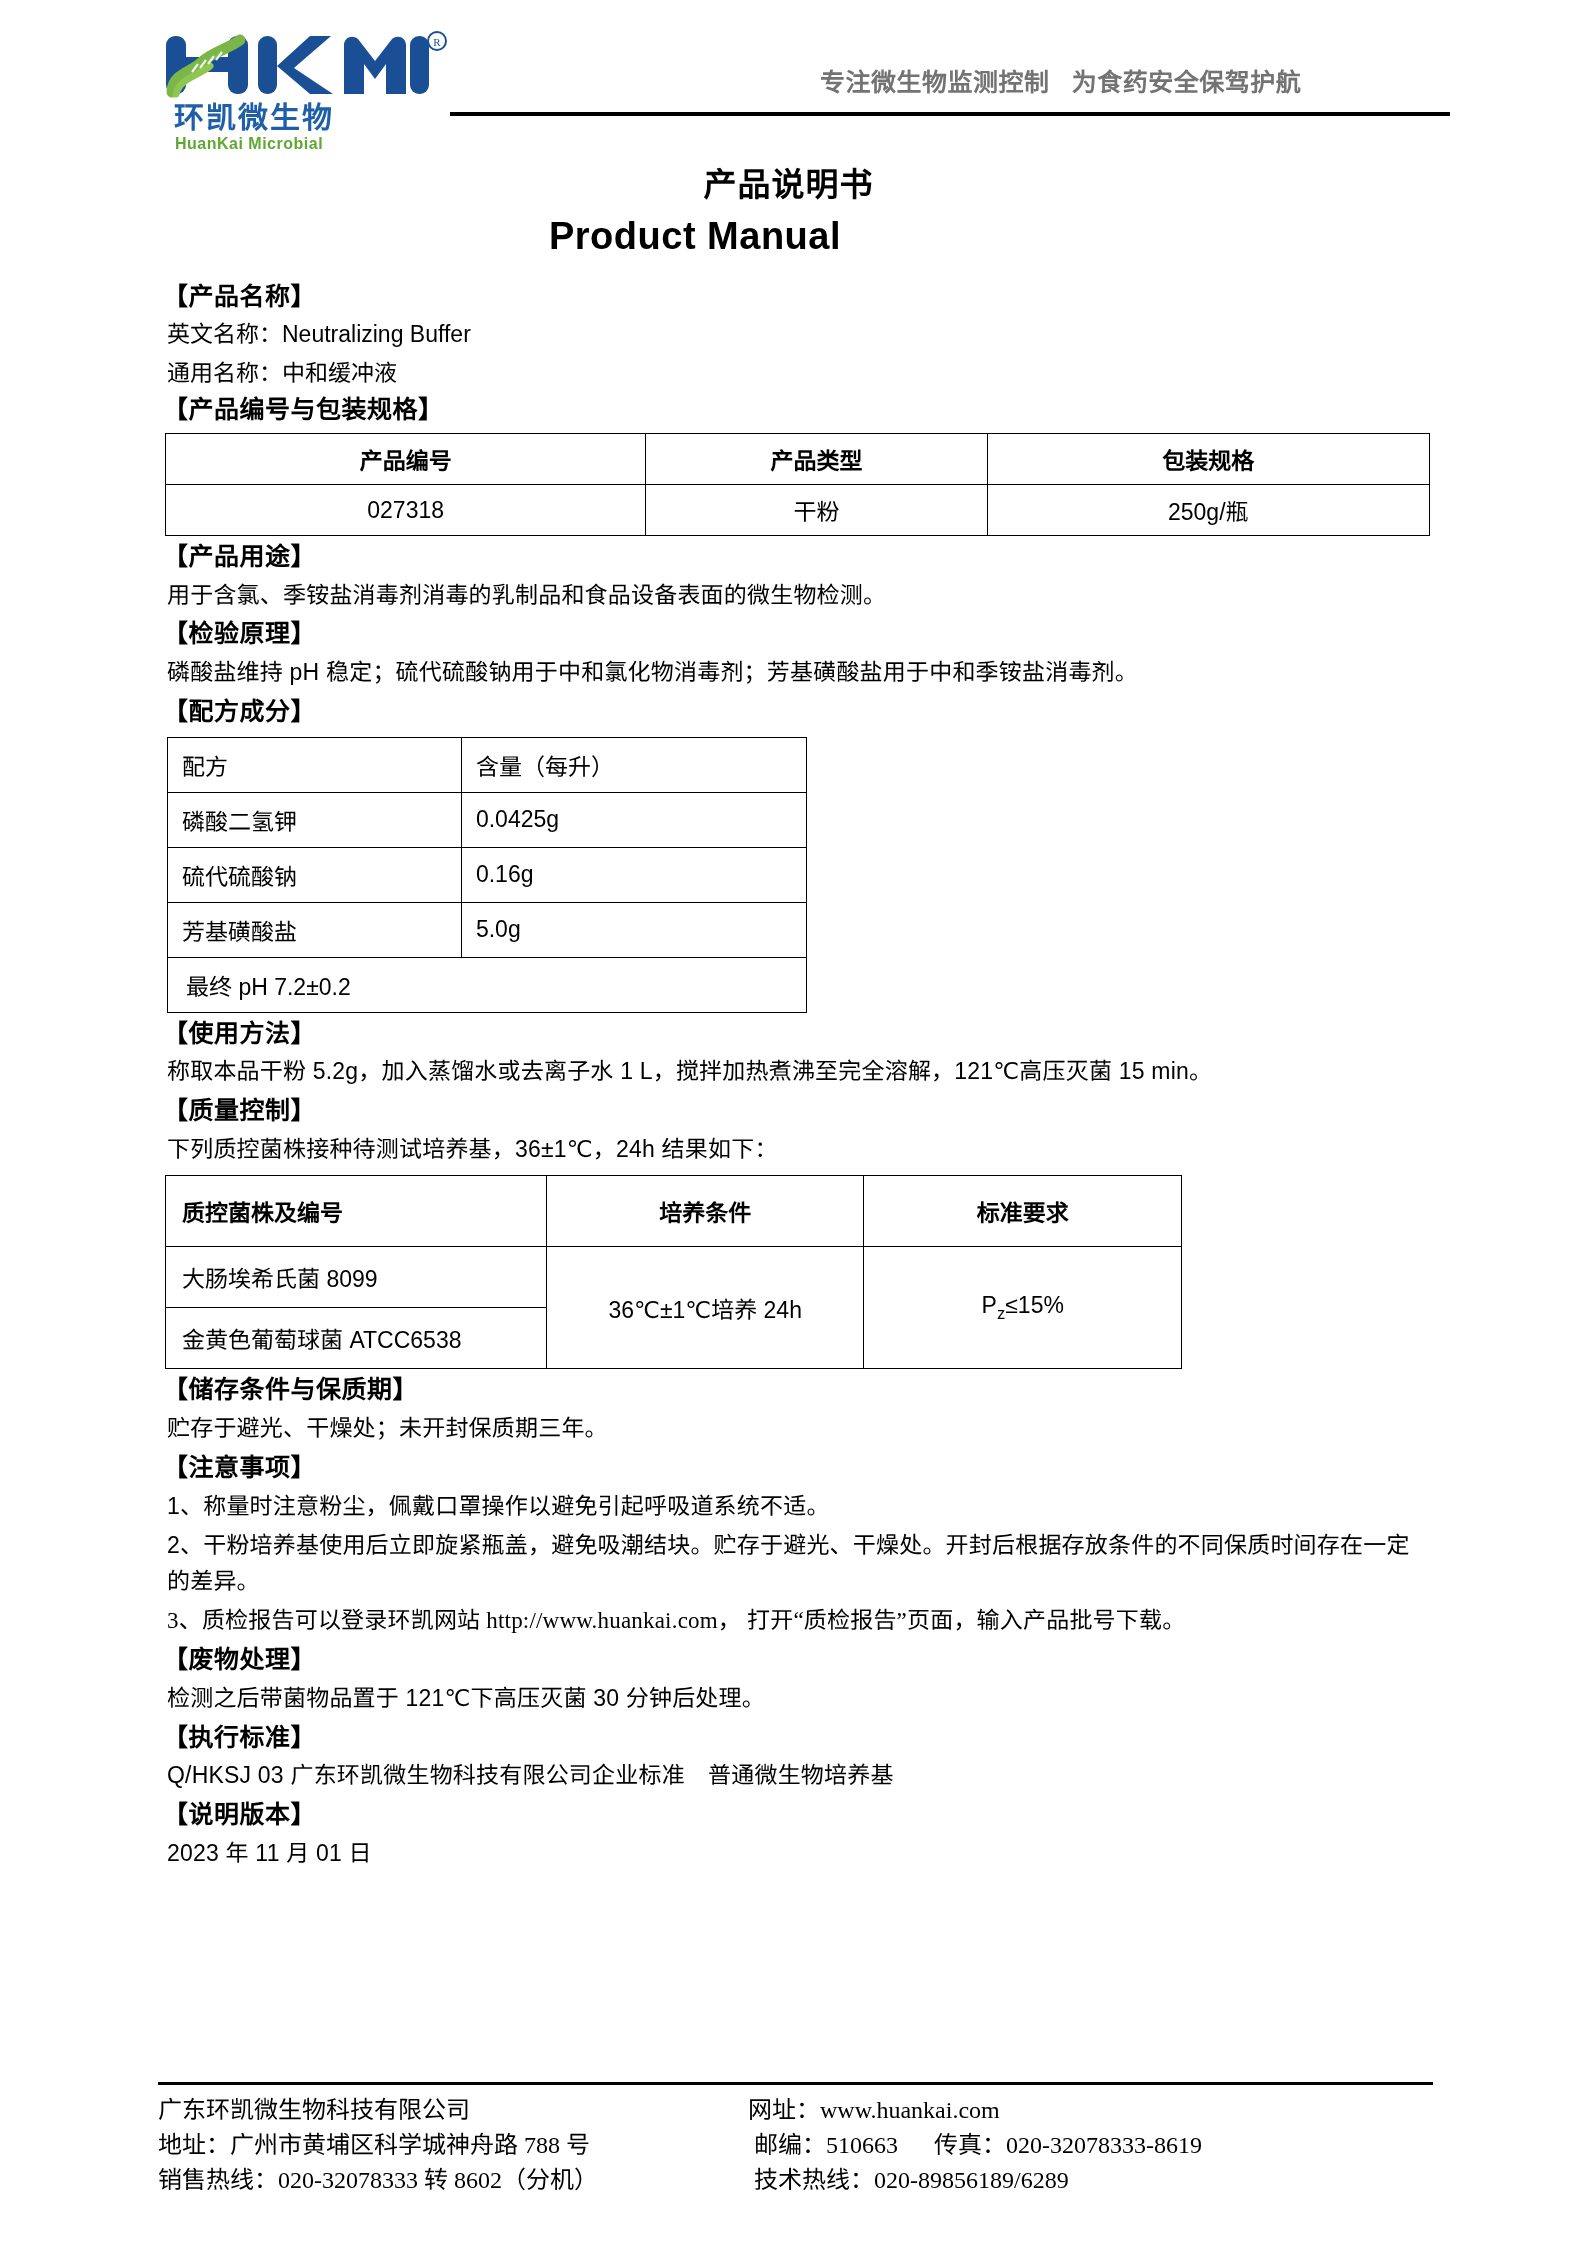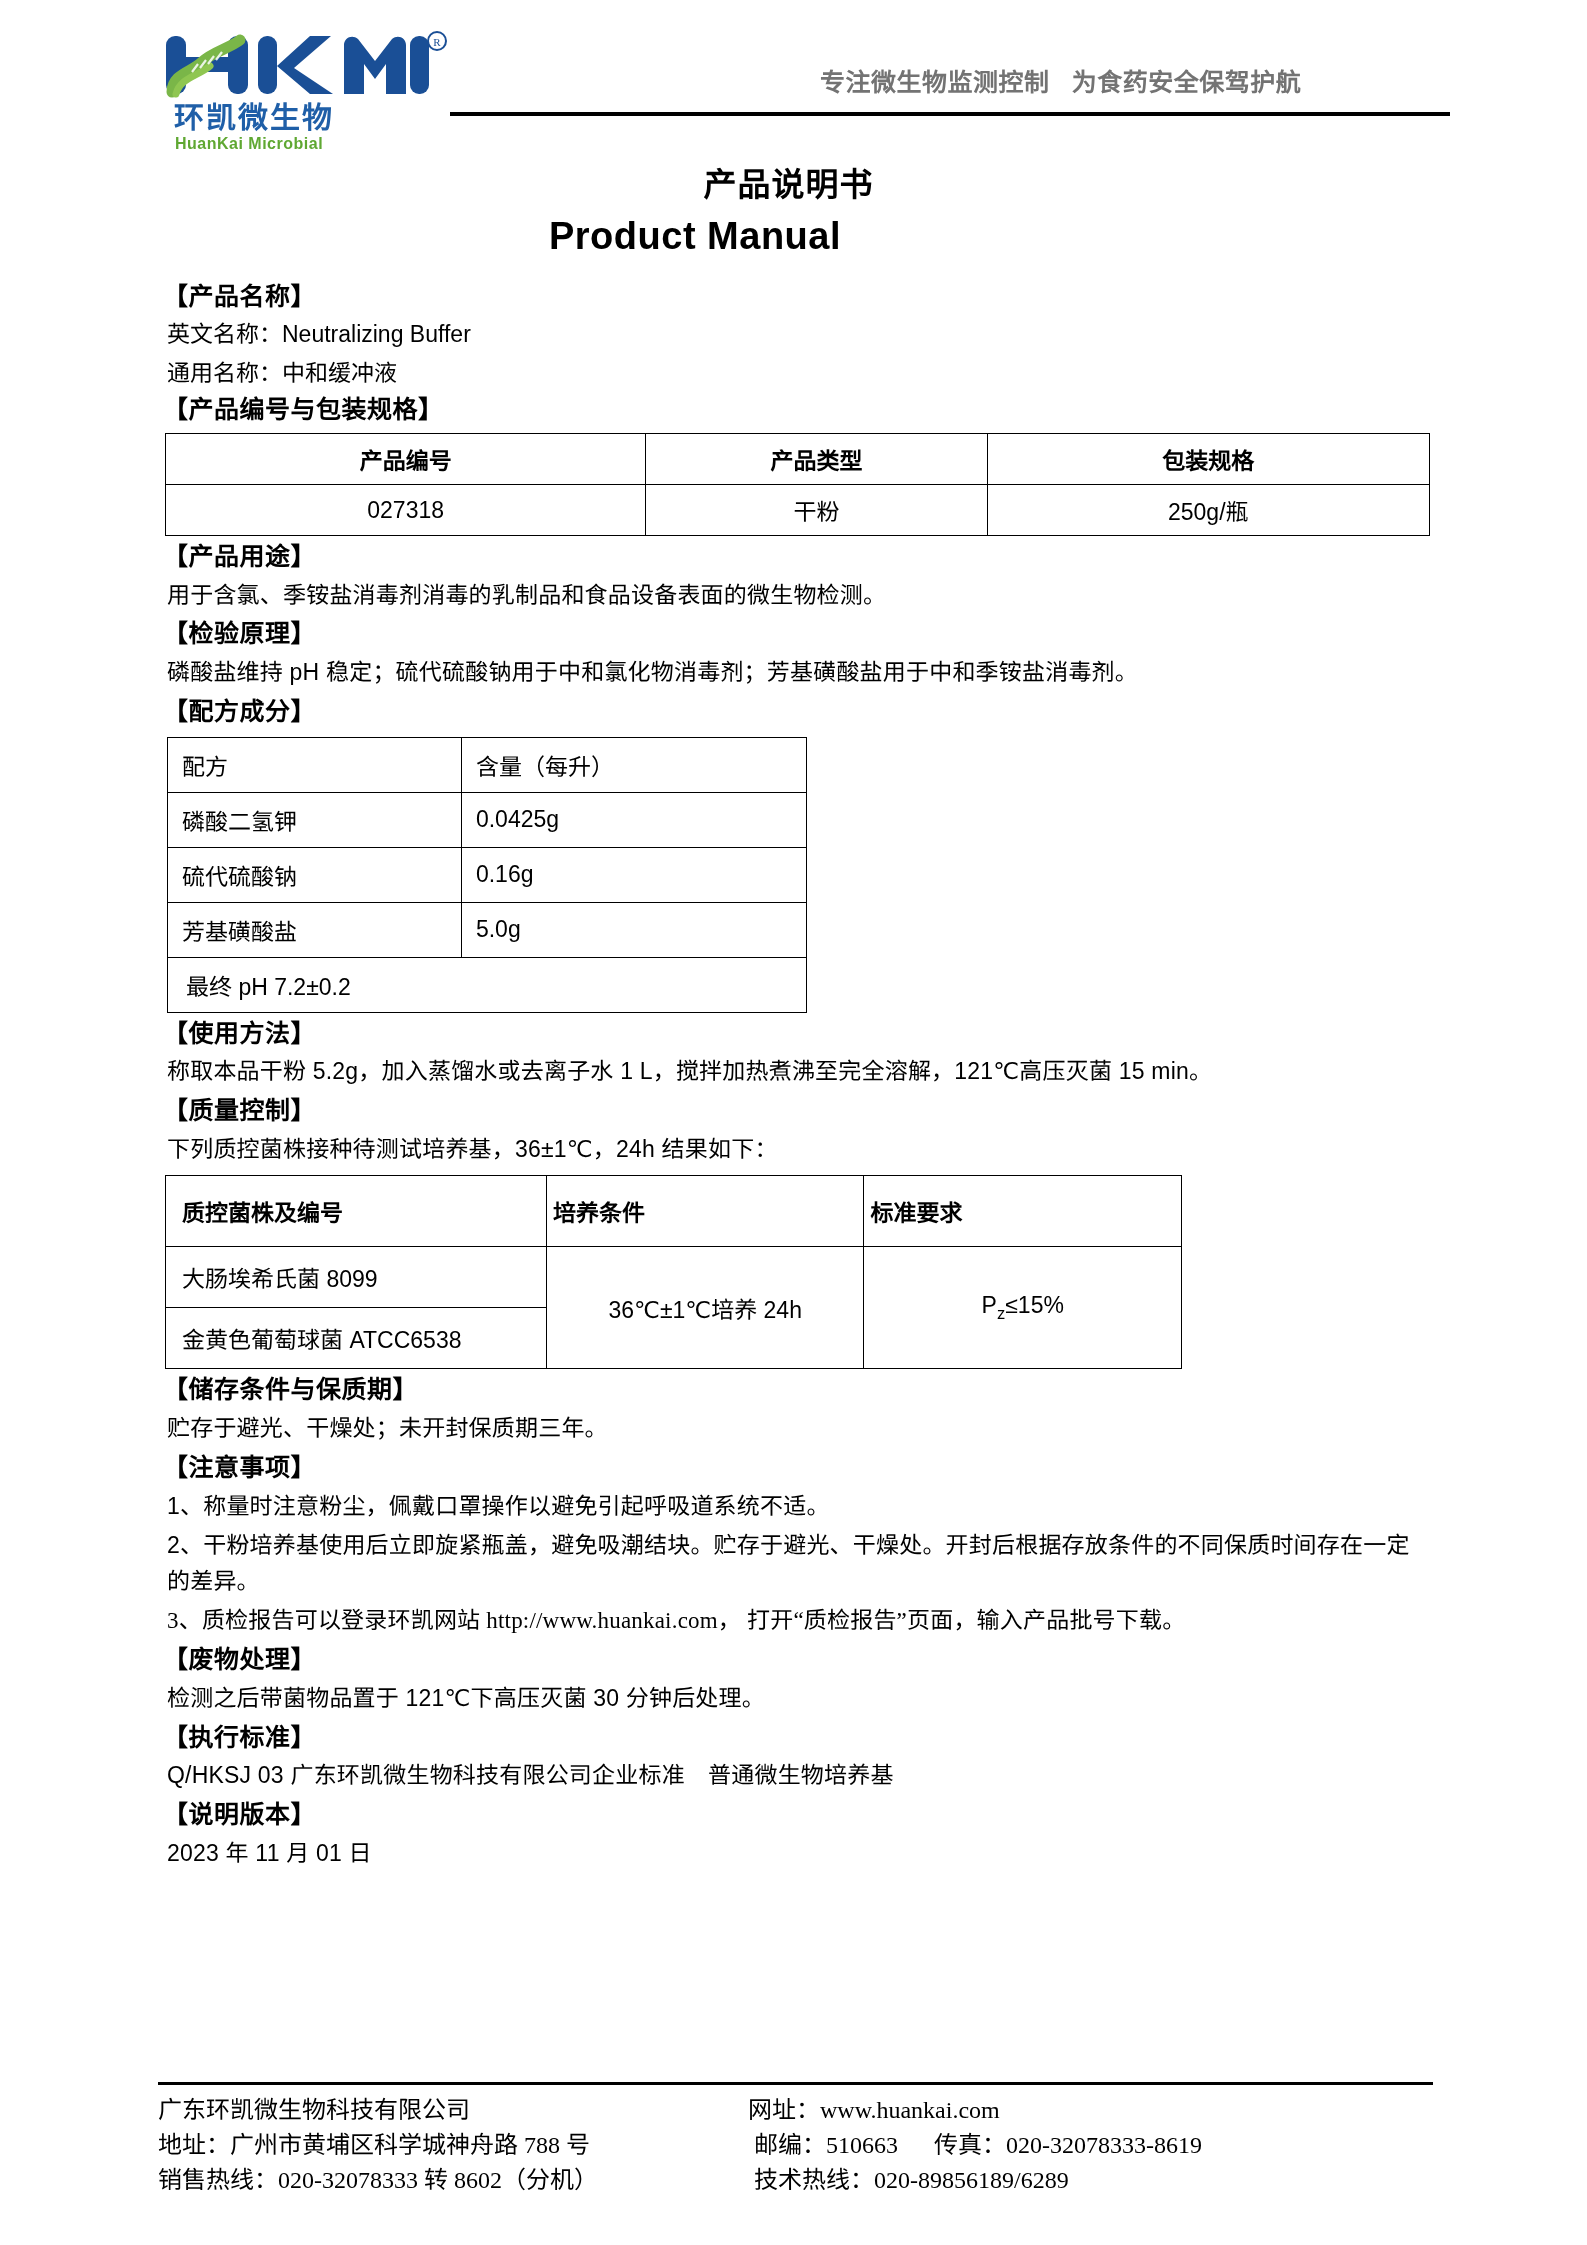--- a/index.html
+++ b/index.html
@@ -181,21 +181,21 @@
     width: 1017px;
     margin: 8px 0 4px 2px;
     border: 1.5px solid #000;
   }
   .tbl-qc td, .tbl-qc th {
     border: 1px solid #000;
     font-size: 23px;
   }
   .tbl-qc th {
     font-weight: bold;
-    text-align: left;
+    text-align: center;
     padding: 18px 6px;
   }
   .tbl-qc .strain-hdr { text-align: left; padding-left: 16px; }
   .tbl-qc .strain {
     text-align: left;
     padding: 13px 16px;
     font-weight: normal;
   }
   .tbl-qc .ctr {
     text-align: center;

